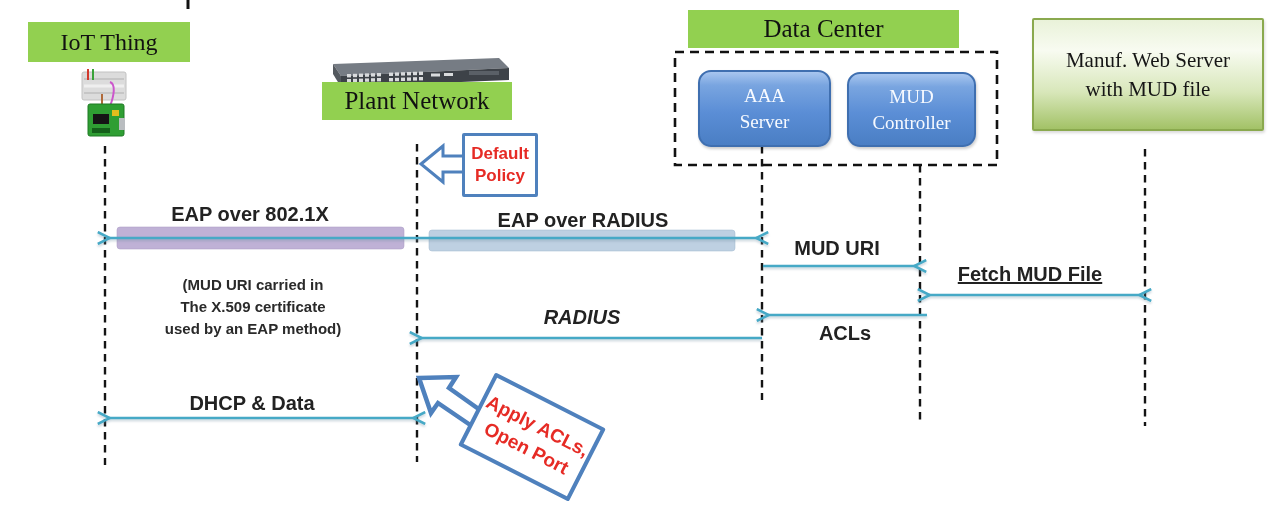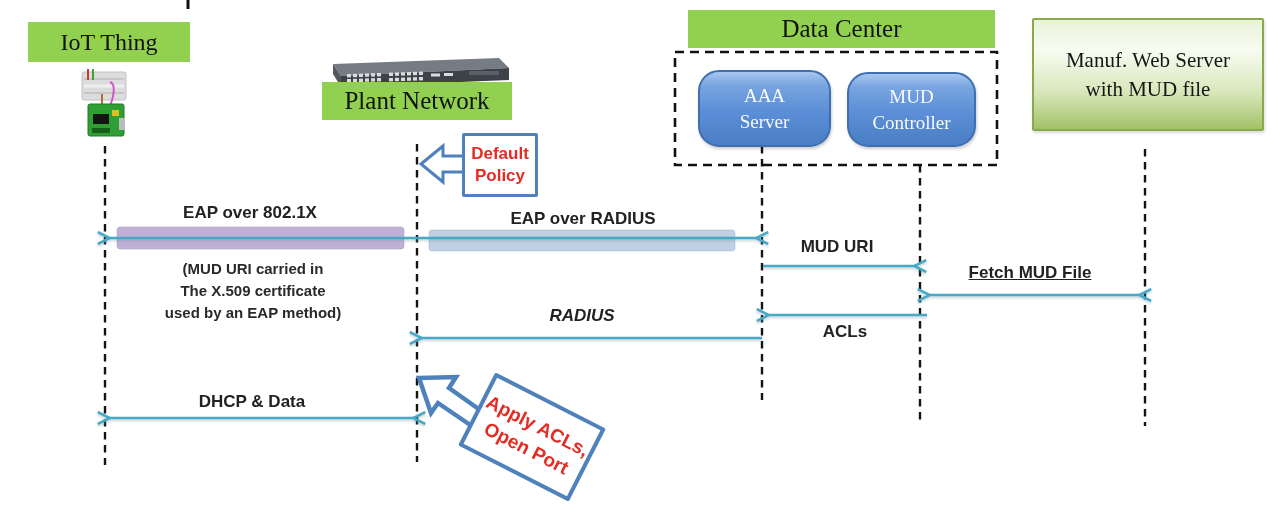--- a/index.html
+++ b/index.html
@@ -21,27 +21,27 @@
     background:linear-gradient(180deg,#e9f2d9 0%,#f8fbf1 28%,#d8e7ba 66%,#a3c267 100%);
     border:2px solid #8aa94e;border-radius:2px;
     font-family:"Liberation Serif",serif;color:#161616;
     display:flex;flex-direction:column;align-items:center;justify-content:center;
     text-align:center;box-shadow:1px 2px 3px rgba(0,0,0,.15);
   }
   
   .blue-box{
     position:absolute;z-index:3;
     background:linear-gradient(180deg,#a8c6ef 0%,#79a5e0 18%,#5b8ed6 55%,#4a7ec4 100%);
-    border:2px solid #3f6fb0;border-radius:21px;
+    border:2px solid #3f6fb0;border-radius:13px;
     font-family:"Liberation Serif",serif;color:#f7faff;
     display:flex;flex-direction:column;align-items:center;justify-content:center;
     text-align:center;box-shadow:1px 2px 3px rgba(0,0,0,.2);
   }
   .msg{
-    position:absolute;z-index:2;color:#222;font-weight:600;font-size:17px;
+    position:absolute;z-index:2;color:#222;font-weight:600;font-size:20px;
     transform:translateX(-50%);white-space:nowrap;
   }
   .note{
     position:absolute;z-index:2;color:#2a2a2a;font-weight:600;font-size:15px;
     transform:translateX(-50%);white-space:nowrap;text-align:center;line-height:22px;
   }
   .callout-box{
     position:absolute;z-index:4;background:#fff;border:3px solid #4f81bd;border-radius:2px;
     color:#e62b25;font-weight:bold;text-align:center;
     display:flex;flex-direction:column;align-items:center;justify-content:center;
@@ -146,21 +146,21 @@
   </svg>
 
   <div class="green-bar" style="left:28px;top:22px;width:162px;height:40px;font-size:24px;">
     <span>IoT Thing</span>
   </div>
 
   <div class="green-bar" style="left:322px;top:82px;width:190px;height:38px;font-size:25px;">
     <span>Plant Network</span>
   </div>
 
-  <div class="green-bar" style="left:688px;top:10px;width:307px;height:38px;font-size:25px;">
+  <div class="green-bar" style="left:688px;top:10px;width:271px;height:38px;font-size:25px;">
     <span>Data Center</span>
   </div>
 
   <div class="blue-box" style="left:698px;top:70px;width:129px;height:73px;font-size:19px;line-height:26px;">
     <span>AAA</span>
     <span>Server</span>
   </div>
 
   <div class="blue-box" style="left:847px;top:72px;width:125px;height:71px;font-size:19px;line-height:26px;">
     <span>MUD</span>
@@ -169,21 +169,21 @@
 
   <div class="manuf-box" style="left:1032px;top:18px;width:228px;height:109px;font-size:21px;line-height:29px;">
     <span>Manuf. Web Server</span>
     <span>with MUD file</span>
   </div>
 
   <div class="msg" style="left:250px;top:203px;">EAP over 802.1X</div>
 
   <div class="msg" style="left:583px;top:209px;">EAP over RADIUS</div>
 
-  <div class="note" style="left:253px;top:258px;">
+  <div class="note" style="left:253px;top:274px;">
     <div>(MUD URI carried in</div>
     <div>The X.509 certificate</div>
     <div>used by an EAP method)</div>
   </div>
 
   <div class="msg" style="left:837px;top:237px;">MUD URI</div>
 
   <div class="msg" style="left:1030px;top:263px;text-decoration:underline;">Fetch MUD File</div>
 
   <div class="msg" style="left:582px;top:306px;font-style:italic;">RADIUS</div>

